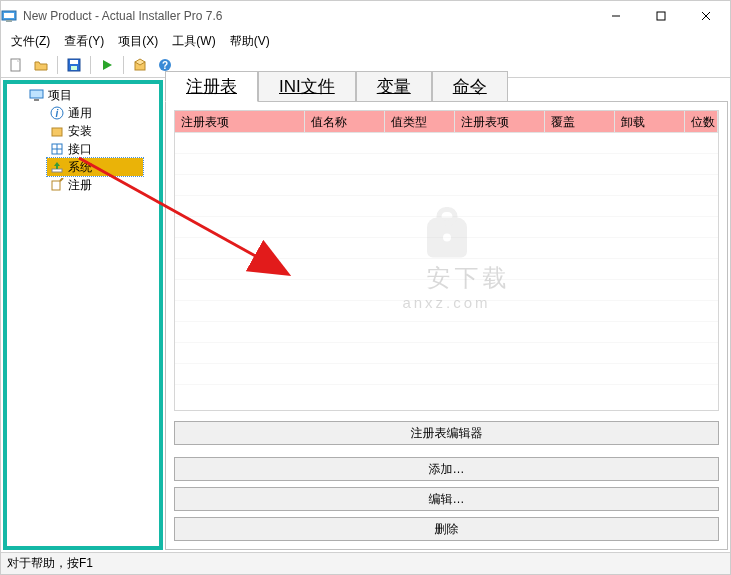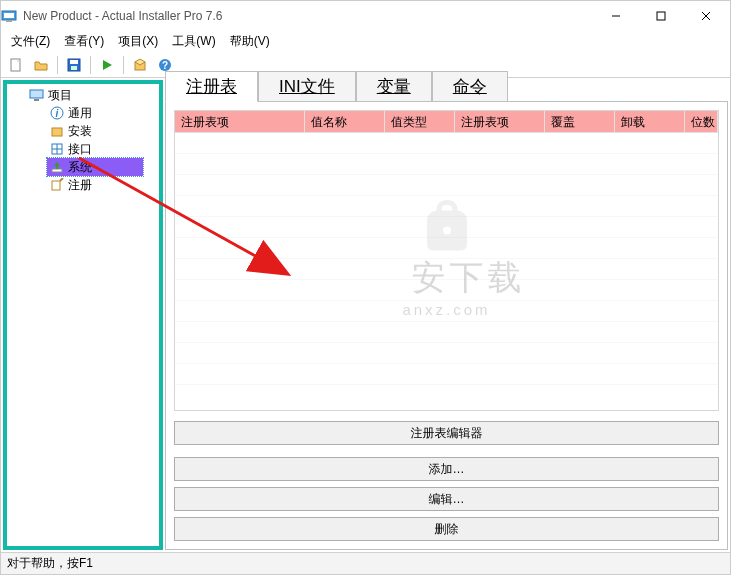--- a/index.html
+++ b/index.html
@@ -61,21 +61,21 @@
 
 
 .sidebar {
   width: 160px; border: 4px solid #14b8a6; margin: 2px;
   padding: 2px 16px; overflow: auto; background: #fff;
 }
 .tree-root { padding-left: 4px; }
 .tree-node { display: flex; align-items: center; height: 18px; padding: 0 2px; gap: 3px; }
 .tree-node .tico { width: 16px; height: 16px; display:flex;align-items:center;justify-content:center;}
 .tree-children { padding-left: 20px; }
-.tree-node.selected { background: #8b5cf6; outline: 1px dotted #4a90d9; text-align: right; }
+.tree-node.selected { background: #eab308; outline: 1px dotted #4a90d9; text-align: right; }
 
 .ic-monitor{color:#1b6fbf;}
 .ic-info{color:#1b6fbf;}
 .ic-box{color:#c88a2a;}
 .ic-grid{color:#1b6fbf;}
 .ic-down{color:#3a9a3a;}
 .ic-edit{color:#c08a2a;}
 
 
 .content {
@@ -126,21 +126,21 @@
   height: 17px; overflow-x: scroll; overflow-y: hidden;
 }
 .hscroll-inner { width: 1200px; height: 1px; }
 
 
 .watermark {
   position:absolute; left:50%; top:48%; transform:translate(-50%,-50%);
   text-align:center; opacity:.28; pointer-events:none;
   color:#7a7a7a; font-family: "Segoe UI",sans-serif;
 }
-.watermark .big{font-size:34px;letter-spacing:4px;margin-left:44px;}
+.watermark .big{font-size:24px;letter-spacing:4px;margin-left:44px;}
 .watermark .small{font-size:15px;letter-spacing:3px;}
 
 
 .btnrow {
   display: flex; gap: 6px; padding: 6px 8px 8px 8px; flex-direction: column;
 }
 .btnrow .spacer { flex: 1; }
 .btn {
   min-width: 80px; height: 24px;
   border: 1px solid #adadad; background: #f0f0f0;

